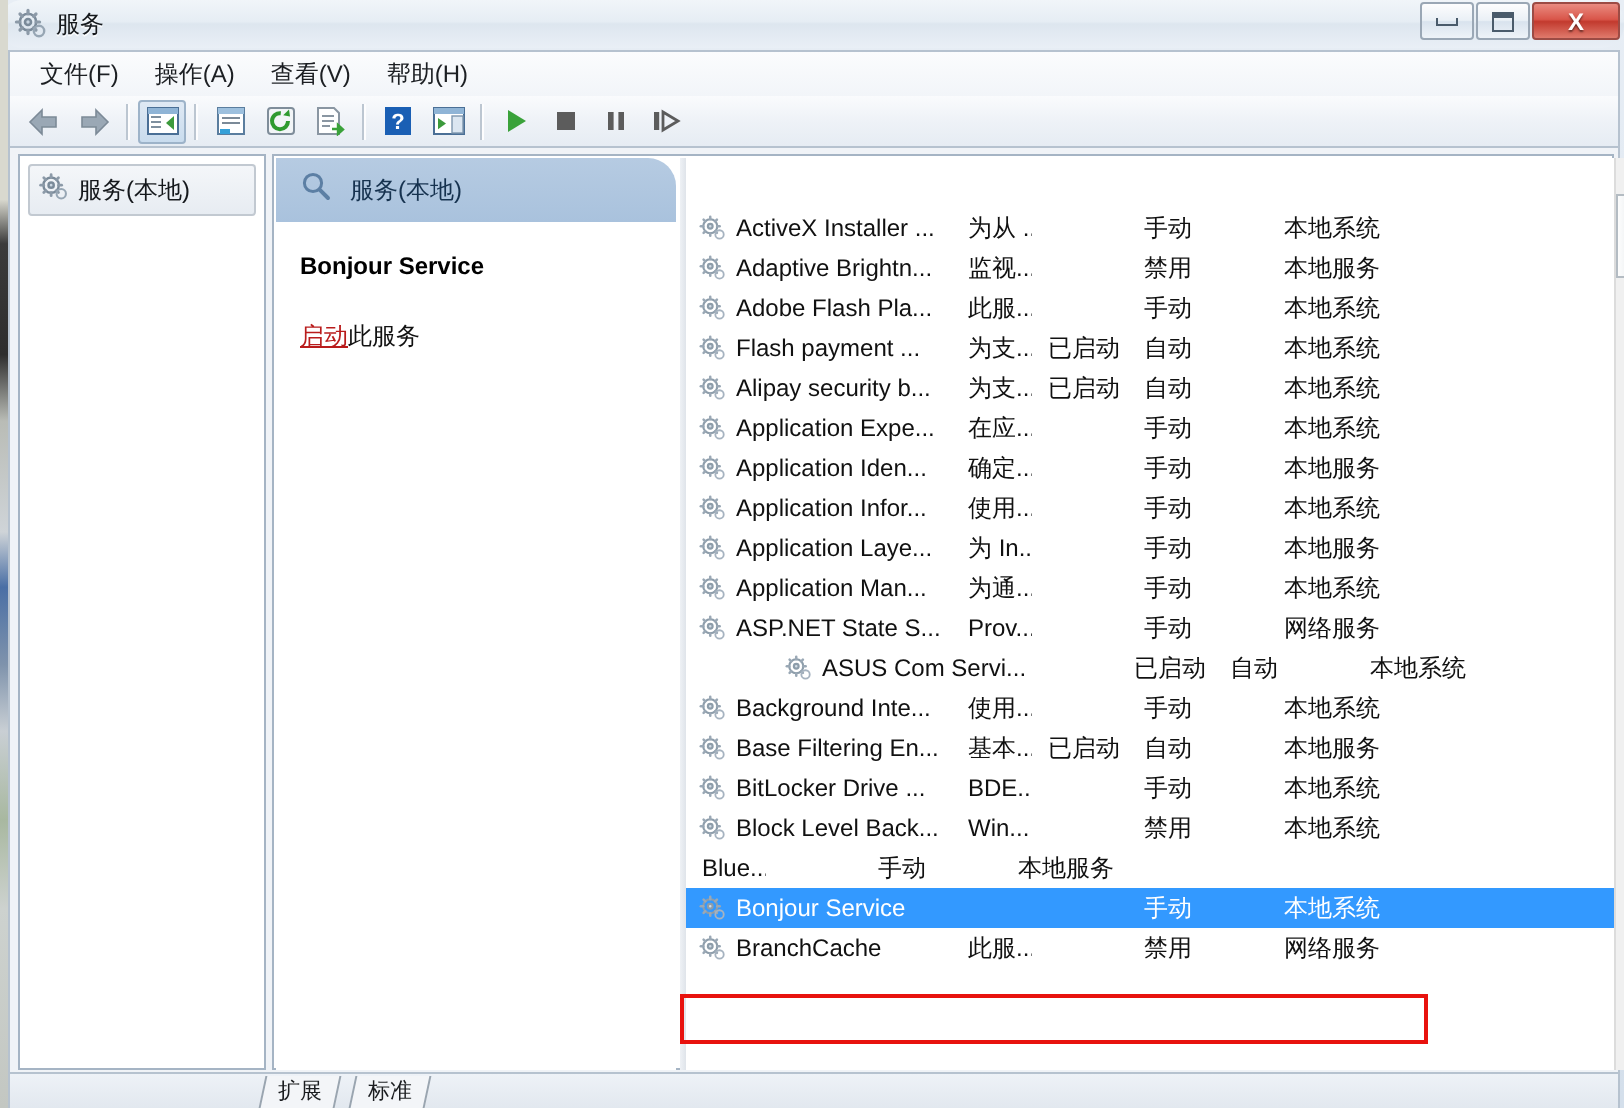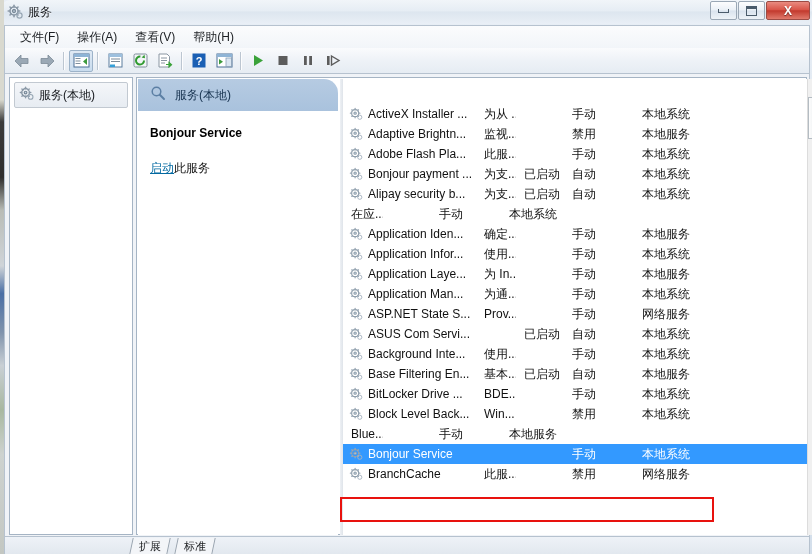--- a/index.html
+++ b/index.html
@@ -126,21 +126,21 @@
   #banner .b-text { font-size: 12px; color: #16324f; }
 
   #infopane {
     position: absolute; left: 1px; top: 34px; width: 200px; height: 423px;
     background: #ffffff; padding: 14px 12px 0 12px;
   }
   #infopane .svc-title {
     font-size: 12px; font-weight: bold; color: #000; margin-bottom: 20px;
   }
   #infopane .svc-link { font-size: 12px; color: #111; }
-  #infopane .svc-link .lnk { color: #0369a1; text-decoration: underline; cursor: pointer; }
+  #infopane .svc-link .lnk { color: #b91c1c; text-decoration: underline; cursor: pointer; }
 
   .v-split {
     position: absolute; left: 203px; top: 1px; width: 3px; height: 456px;
     background: linear-gradient(to right, #eef1f5, #dfe4ea);
   }
 
   
   #listview {
     position: absolute; left: 206px; top: 1px; width: 464px; height: 456px;
     background: #ffffff; overflow: hidden;
@@ -500,21 +500,21 @@
                       <line x1="7" y1="11" x2="7" y2="12.4"></line>
                       <line x1="1.6" y1="7" x2="3" y2="7"></line>
                       <line x1="11" y1="7" x2="12.4" y2="7"></line>
                       <line x1="3.2" y1="3.2" x2="4.2" y2="4.2"></line>
                       <line x1="9.8" y1="9.8" x2="10.8" y2="10.8"></line>
                       <line x1="10.8" y1="3.2" x2="9.8" y2="4.2"></line>
                       <line x1="4.2" y1="9.8" x2="3.2" y2="10.8"></line>
                     </g>
                     <circle cx="12.3" cy="11.7" r="2.4" fill="none" stroke="#a6b3c0" stroke-width="1.05"></circle>
                   </svg></span>
-                <span>Bonjour payment ...</span>
+                <span>Flash payment ...</span>
               </div>
               <div class="cell desc" style="width: 40px; flex: 0 0 40px;"><span>为支...</span></div>
               <div class="cell status" style="width: 48px; flex: 0 0 48px;"><span>已启动</span></div>
               <div class="cell startup" style="width: 70px; flex: 0 0 70px;"><span>自动</span></div>
               <div class="cell logon" style="width: 66px; flex: 0 0 66px;"><span>本地系统</span></div>
             </div>
             <div class="row">
               <div class="cell name" style="width: 133px; flex: 0 0 133px;">
                 <span class="gear"><svg width="14" height="14" viewBox="0 0 16 16">
                     <g fill="none" stroke="#8d9daa" stroke-width="1.25">
@@ -534,20 +534,40 @@
                     <circle cx="12.3" cy="11.7" r="2.4" fill="none" stroke="#a6b3c0" stroke-width="1.05"></circle>
                   </svg></span>
                 <span>Alipay security b...</span>
               </div>
               <div class="cell desc" style="width: 40px; flex: 0 0 40px;"><span>为支...</span></div>
               <div class="cell status" style="width: 48px; flex: 0 0 48px;"><span>已启动</span></div>
               <div class="cell startup" style="width: 70px; flex: 0 0 70px;"><span>自动</span></div>
               <div class="cell logon" style="width: 66px; flex: 0 0 66px;"><span>本地系统</span></div>
             </div>
             <div class="row">
+              <div class="cell name" style="width: 133px; flex: 0 0 133px;">
+                <span class="gear"><svg width="14" height="14" viewBox="0 0 16 16">
+                    <g fill="none" stroke="#8d9daa" stroke-width="1.25">
+                      <circle cx="7" cy="7" r="4"></circle>
+                      <circle cx="7" cy="7" r="1.35" fill="#d3dde6"></circle>
+                    </g>
+                    <g stroke="#9aa8b5" stroke-width="1.45" stroke-linecap="round">
+                      <line x1="7" y1="1.6" x2="7" y2="3"></line>
+                      <line x1="7" y1="11" x2="7" y2="12.4"></line>
+                      <line x1="1.6" y1="7" x2="3" y2="7"></line>
+                      <line x1="11" y1="7" x2="12.4" y2="7"></line>
+                      <line x1="3.2" y1="3.2" x2="4.2" y2="4.2"></line>
+                      <line x1="9.8" y1="9.8" x2="10.8" y2="10.8"></line>
+                      <line x1="10.8" y1="3.2" x2="9.8" y2="4.2"></line>
+                      <line x1="4.2" y1="9.8" x2="3.2" y2="10.8"></line>
+                    </g>
+                    <circle cx="12.3" cy="11.7" r="2.4" fill="none" stroke="#a6b3c0" stroke-width="1.05"></circle>
+                  </svg></span>
+                <span>Application Expe...</span>
+              </div>
               <div class="cell desc" style="width: 40px; flex: 0 0 40px;"><span>在应...</span></div>
               <div class="cell status" style="width: 48px; flex: 0 0 48px;"><span></span></div>
               <div class="cell startup" style="width: 70px; flex: 0 0 70px;"><span>手动</span></div>
               <div class="cell logon" style="width: 66px; flex: 0 0 66px;"><span>本地系统</span></div>
             </div>
             <div class="row">
               <div class="cell name" style="width: 133px; flex: 0 0 133px;">
                 <span class="gear"><svg width="14" height="14" viewBox="0 0 16 16">
                     <g fill="none" stroke="#8d9daa" stroke-width="1.25">
                       <circle cx="7" cy="7" r="4"></circle>
@@ -670,21 +690,21 @@
                     <circle cx="12.3" cy="11.7" r="2.4" fill="none" stroke="#a6b3c0" stroke-width="1.05"></circle>
                   </svg></span>
                 <span>ASP.NET State S...</span>
               </div>
               <div class="cell desc" style="width: 40px; flex: 0 0 40px;"><span>Prov...</span></div>
               <div class="cell status" style="width: 48px; flex: 0 0 48px;"><span></span></div>
               <div class="cell startup" style="width: 70px; flex: 0 0 70px;"><span>手动</span></div>
               <div class="cell logon" style="width: 66px; flex: 0 0 66px;"><span>网络服务</span></div>
             </div>
             <div class="row">
-              <div class="cell name" style="width: 133px; flex: 0 0 133px;">
+              <div class="cell name" style="width: 133px; flex: 0 0 133px; margin-left: 43px;">
                 <span class="gear"><svg width="14" height="14" viewBox="0 0 16 16">
                     <g fill="none" stroke="#8d9daa" stroke-width="1.25">
                       <circle cx="7" cy="7" r="4"></circle>
                       <circle cx="7" cy="7" r="1.35" fill="#d3dde6"></circle>
                     </g>
                     <g stroke="#9aa8b5" stroke-width="1.45" stroke-linecap="round">
                       <line x1="7" y1="1.6" x2="7" y2="3"></line>
                       <line x1="7" y1="11" x2="7" y2="12.4"></line>
                       <line x1="1.6" y1="7" x2="3" y2="7"></line>
                       <line x1="11" y1="7" x2="12.4" y2="7"></line>

